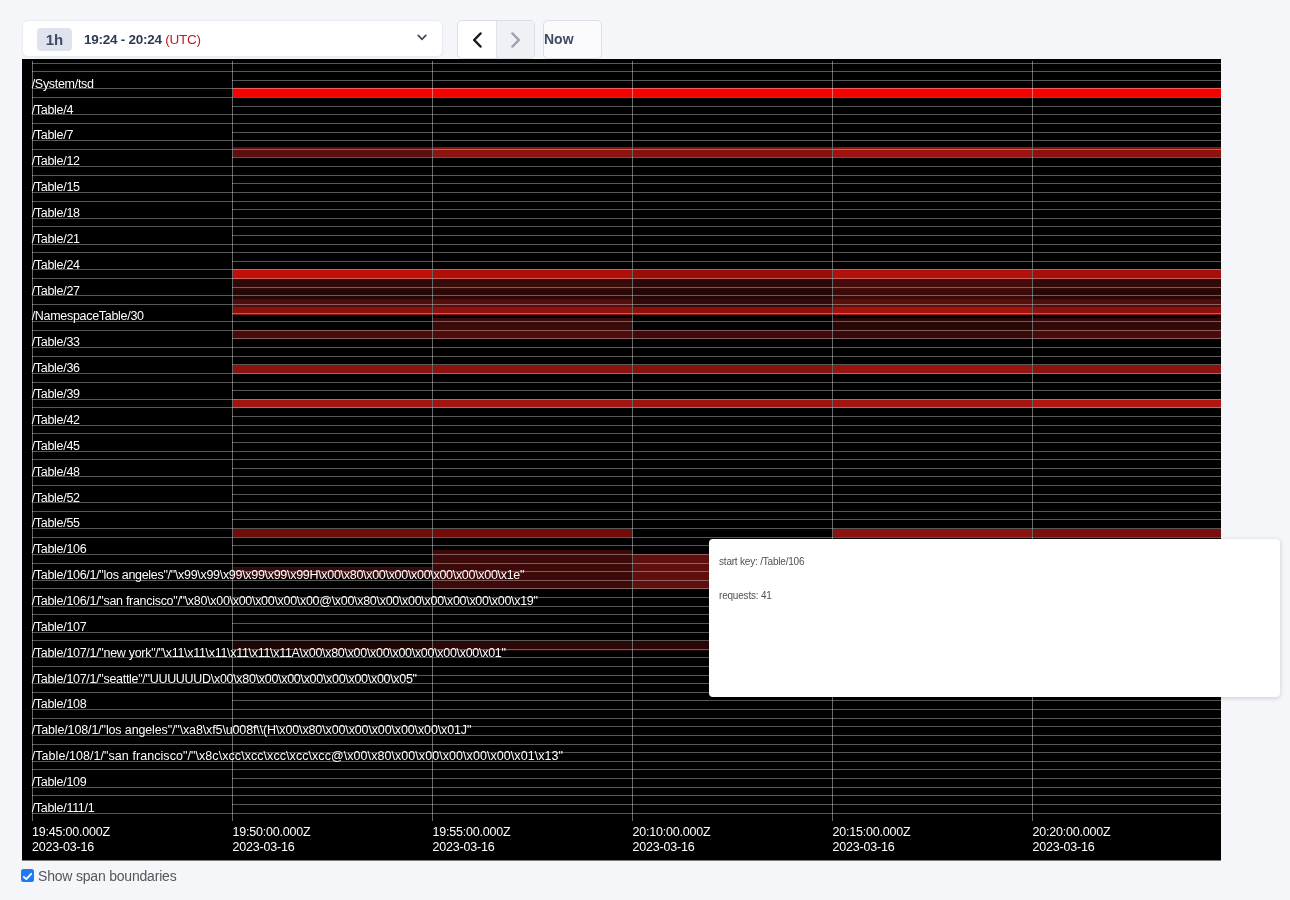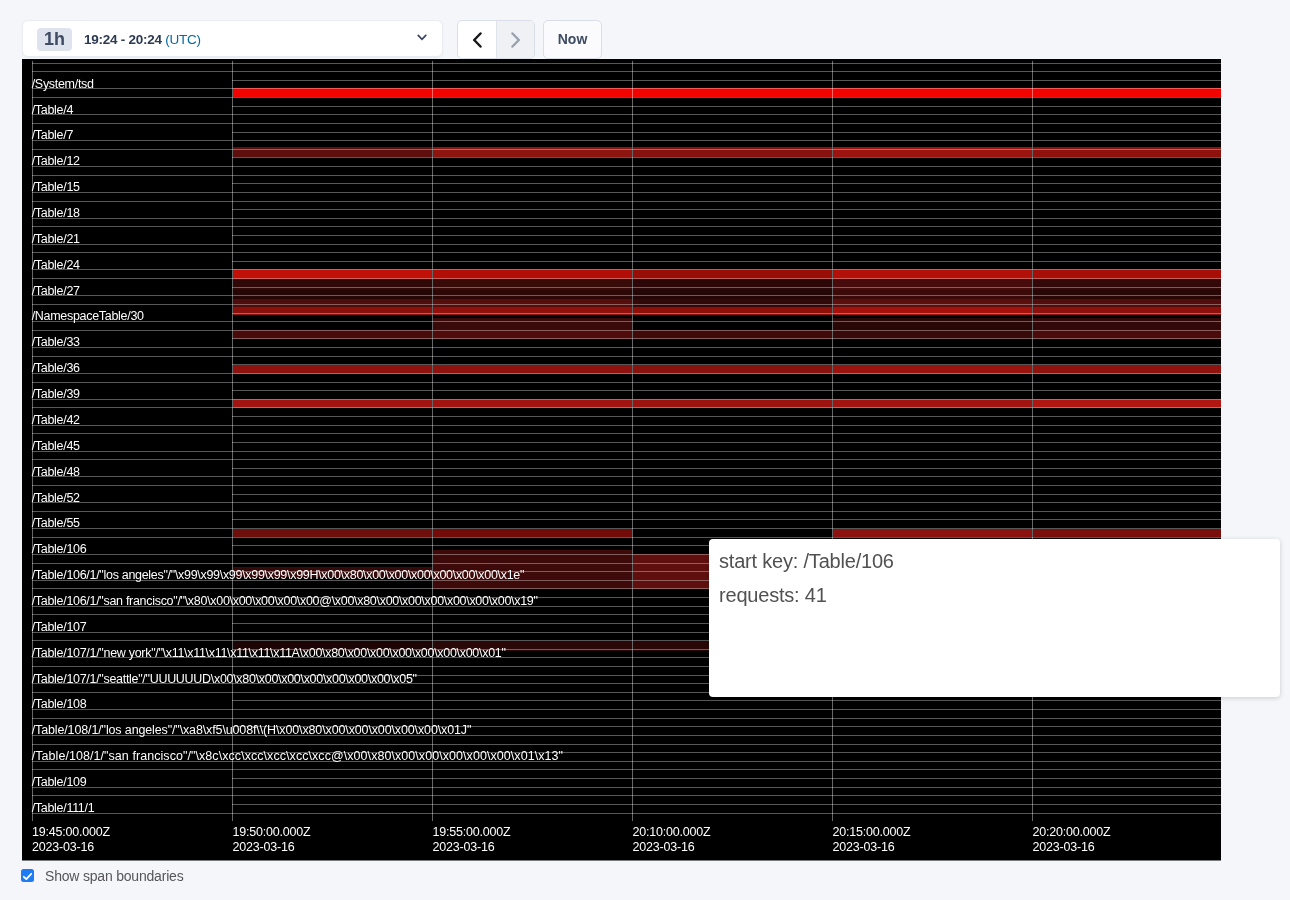--- a/index.html
+++ b/index.html
@@ -1,36 +1,36 @@
 <!DOCTYPE html>
 <html><head><meta charset="utf-8"><title>Key Visualizer</title>
 <style>
 * { margin:0; padding:0; box-sizing:border-box; }
 html,body { width:1290px; height:900px; background:#f5f6fa; font-family:"Liberation Sans",sans-serif; }
 .page { position:relative; width:1290px; height:900px; overflow:hidden; }
 .select { position:absolute; left:22px; top:20px; width:421px; height:37px; background:#ffffff;
   border:1px solid #e9ecf3; border-radius:6px; box-shadow:0 1px 2px rgba(50,60,90,.06); }
 .badge1h { position:absolute; left:14px; top:7px; width:35px; height:23px; background:#dfe3ee; border-radius:4px;
-  color:#3e4b63; font-size:18px; font-weight:bold; text-align:center; line-height:23px; }
+  color:#3e4b63; font-size:15px; font-weight:bold; text-align:center; line-height:23px; }
 .trtext { position:absolute; left:61px; top:0; height:35px; line-height:37px; font-size:13.5px; letter-spacing:-0.25px; color:#2c3a52; font-weight:bold; }
-.trtext .utc { color:#0369a1; font-weight:normal; }
+.trtext .utc { color:#b91c1c; font-weight:normal; }
 .selcaret { position:absolute; right:14px; top:13px; }
 .btngroup { position:absolute; left:457px; top:20px; width:78px; height:39px; border:1px solid #d9dee8;
   border-radius:5px; background:#ffffff; display:flex; }
 .bcell { width:50%; height:100%; display:flex; align-items:center; justify-content:center; }
 .bcell.next { background:#f0f1f4; border-left:1px solid #dfe3ea; border-radius:0 4px 4px 0; }
 .nowbtn { position:absolute; left:543px; top:20px; width:59px; height:39px; border:1px solid #d9dee8; border-radius:5px;
-  background:rgba(255,255,255,.55); color:#3e4b63; font-weight:bold; font-size:14px; text-align:center; line-height:37px; }
+  background:rgba(255,255,255,.55); color:#3e4b63; font-weight:bold; font-size:14px; text-align:left; line-height:37px; }
 .chart { position:absolute; left:21.5px; top:59px; }
 .tooltip { position:absolute; left:709px; top:539px; width:571px; height:158px; background:#ffffff; border-radius:4px;
-  box-shadow:0 1px 5px rgba(0,0,0,.18); color:#515151; font-size:20px; letter-spacing:-0.2px; padding:7px 0 0 10px; }
+  box-shadow:0 1px 5px rgba(0,0,0,.18); color:#515151; font-size:10px; letter-spacing:-0.2px; padding:7px 0 0 10px; }
 .tooltip div { height:34px; line-height:31px; white-space:nowrap; }
 .cbrow { position:absolute; left:21px; top:868px; height:15px; }
 .cbbox { position:absolute; left:0; top:1px; width:13px; height:13px; background:#1f7bf4; border-radius:2.5px; }
-.cblabel { position:absolute; left:24px; top:0px; font-size:14px; letter-spacing:-0.2px; color:#56565a; white-space:nowrap; }
+.cblabel { position:absolute; left:17px; top:0px; font-size:14px; letter-spacing:-0.2px; color:#56565a; white-space:nowrap; }
 </style></head>
 <body>
 <div class="page">
   <div class="select">
     <div class="badge1h">1h</div>
     <div class="trtext">19:24 - 20:24 <span class="utc">(UTC)</span></div>
     <svg class="selcaret" width="12" height="8" viewBox="0 0 12 8">
         <path d="M2.2 1.3 L6 5.3 L9.8 1.3" stroke="#3a4660" stroke-width="1.7" fill="none" stroke-linecap="round"></path>
       </svg>
   </div>

